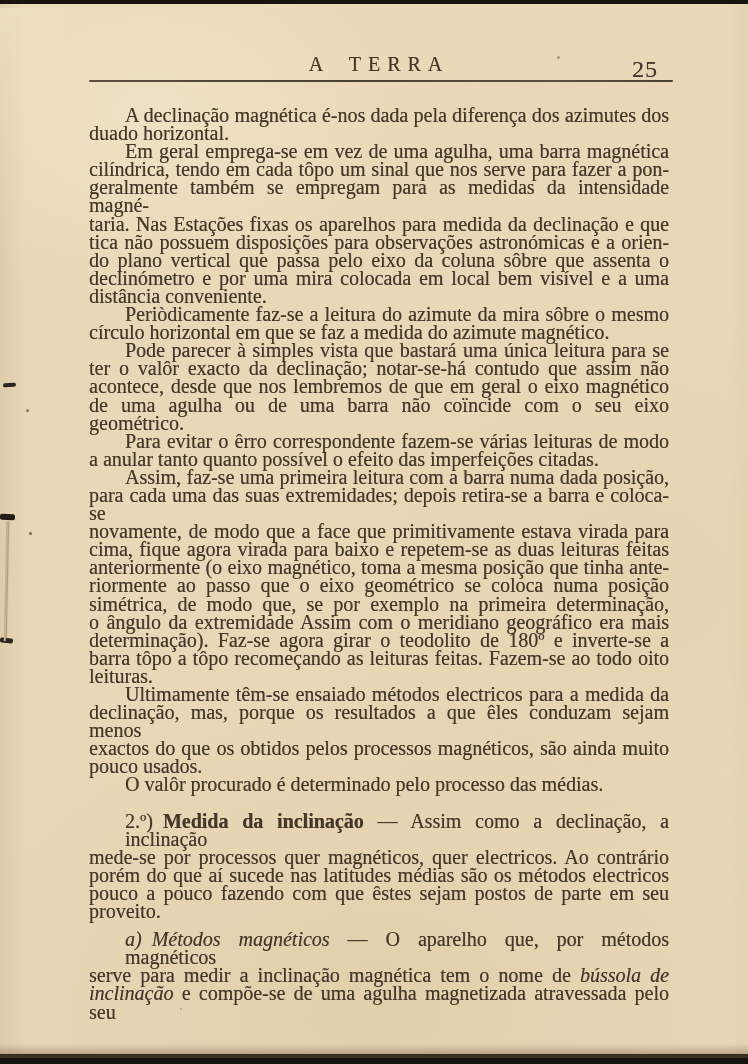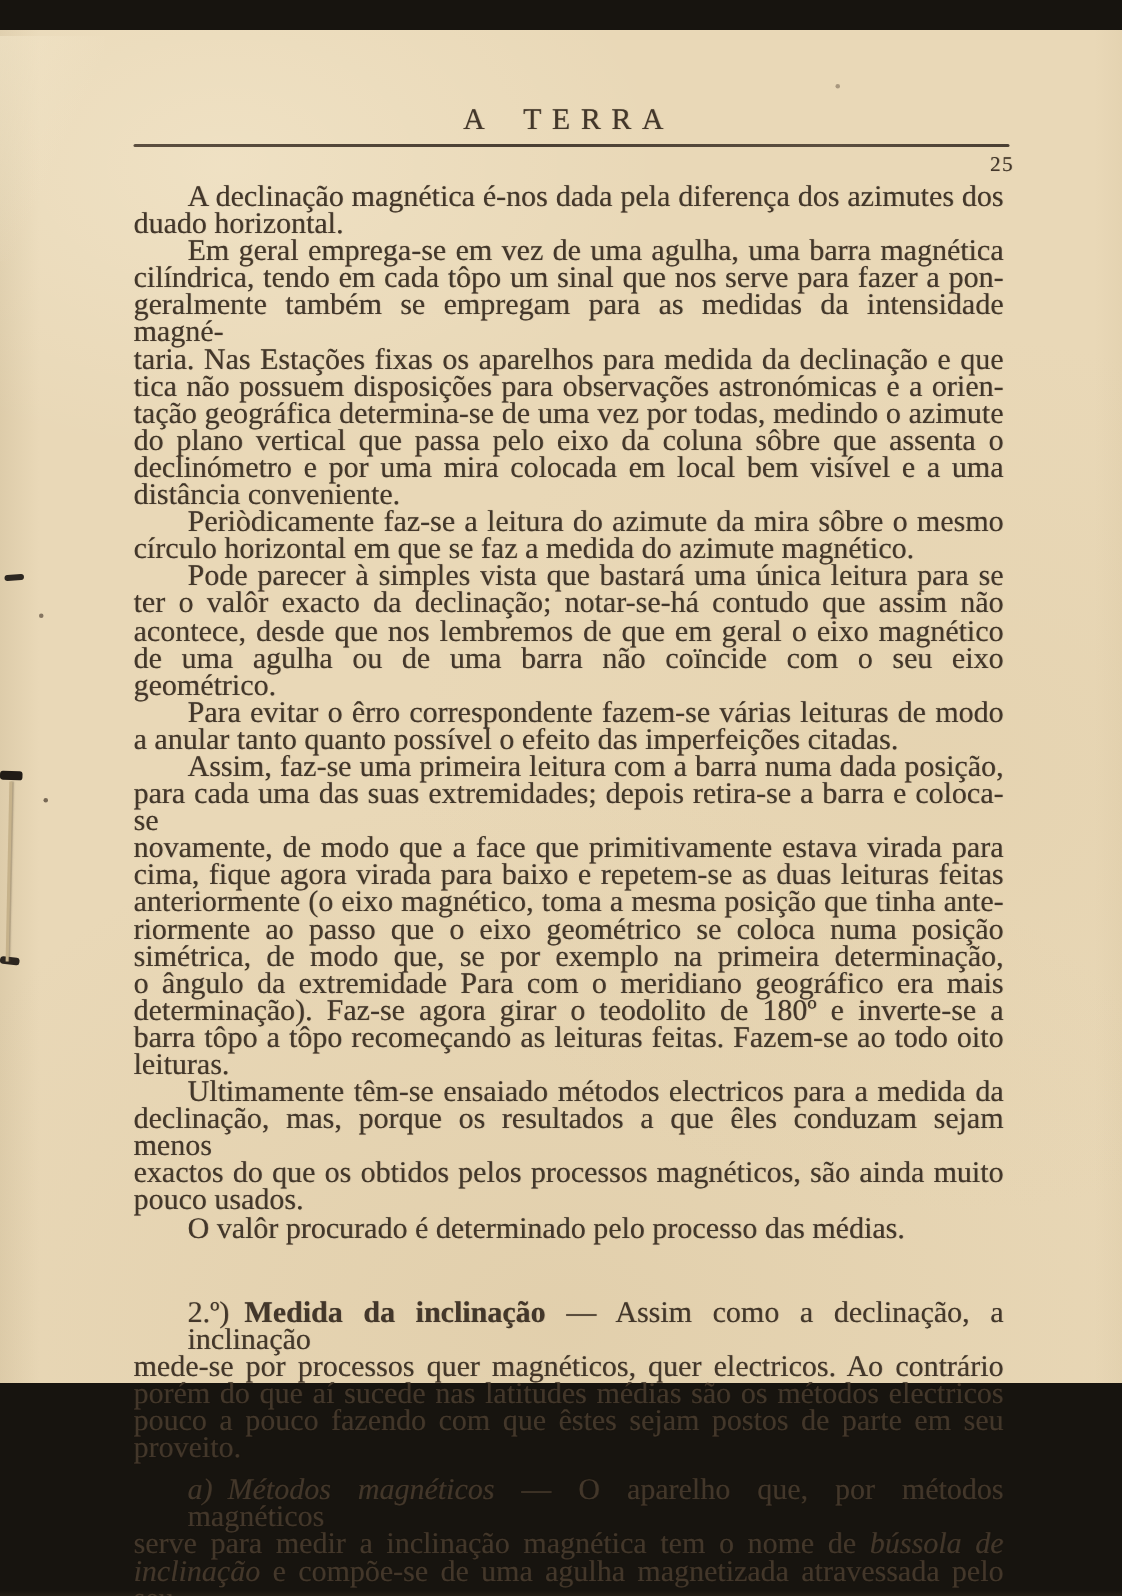--- a/index.html
+++ b/index.html
@@ -4,21 +4,21 @@
 <style>
   html, body { margin:0; padding:0; }
   body {
     width:748px; height:1064px;
     position:relative;
     background:#17140f;
     overflow:hidden;
     font-family:"Liberation Serif", serif;
   }
   .paper {
-    position:absolute; left:0; top:20px; width:748px; height:902px;
+    position:absolute; left:0; top:4px; width:748px; height:1050px;
     background:var(--paper, #e9d8b7);
   }
   .paper-texture {
     position:absolute; left:0; top:0; right:0; bottom:0;
     background:
       radial-gradient(ellipse 420px 280px at 20% 10%, rgba(255,248,228,0.28), rgba(255,248,228,0) 70%),
       radial-gradient(ellipse 520px 420px at 85% 55%, rgba(213,191,149,0.18), rgba(213,191,149,0) 70%),
       radial-gradient(ellipse 640px 480px at 50% 96%, rgba(203,180,138,0.24), rgba(203,180,138,0) 75%),
       linear-gradient(90deg, rgba(196,178,142,0.32), rgba(196,178,142,0) 26px),
       linear-gradient(270deg, rgba(203,185,146,0.16), rgba(203,185,146,0) 18px);
@@ -37,25 +37,24 @@
 
   .page-title {
     position:absolute; left:89px; top:49px; width:580px;
     text-align:center;
     font-size:20px; letter-spacing:7px; word-spacing:8px;
     color:var(--ink, #433729);
     text-shadow:0.3px 0.3px 0.5px rgba(62,50,38,0.5);
   }
   .page-number {
     position:absolute; left:632px; top:52px; width:44px;
-    text-align:right;
-    font-size:14px; letter-spacing:1px;
+    text-align:left;
+    font-size:24px; letter-spacing:1px;
     color:var(--ink, #433729);
     text-shadow:0.3px 0.3px 0.5px rgba(62,50,38,0.5);
-    margin-top:31px;
   }
   .header-rule {
     position:absolute; left:89px; top:76px; width:584px; height:2px;
     background:linear-gradient(90deg, #5c4f40, #4a3f33 45%, #5c4f40 80%, #4a3f33);
     border-radius:1px;
   }
 
   .text-block {
     position:absolute; left:89px; top:102px; width:580px;
     font-size:20px; line-height:18.1px;
@@ -98,21 +97,20 @@
       <div class="para">
         <div class="line indent"><span class="s-n">A declinação magnética é-nos dada pela diferença dos azimutes dos</span></div>
         <div class="line flush"><span class="s-n">duado horizontal.</span></div>
       </div>
       <div class="para">
         <div class="line indent"><span class="s-n">Em geral emprega-se em vez de uma agulha, uma barra magnética</span></div>
         <div class="line"><span class="s-n">cilíndrica, tendo em cada tôpo um sinal que nos serve para fazer a pon-</span></div>
         <div class="line"><span class="s-n">geralmente também se empregam para as medidas da intensidade magné-</span></div>
         <div class="line"><span class="s-n">taria. Nas Estações fixas os aparelhos para medida da declinação e que</span></div>
         <div class="line"><span class="s-n">tica não possuem disposições para observações astronómicas e a orien-</span></div>
-        <div class="line"><span class="s-n">tação geográfica determina-se de uma vez por todas, medindo o azimute</span></div>
         <div class="line"><span class="s-n">do plano vertical que passa pelo eixo da coluna sôbre que assenta o</span></div>
         <div class="line"><span class="s-n">declinómetro e por uma mira colocada em local bem visível e a uma</span></div>
         <div class="line flush"><span class="s-n">distância conveniente.</span></div>
       </div>
       <div class="para">
         <div class="line indent"><span class="s-n">Periòdicamente faz-se a leitura do azimute da mira sôbre o mesmo</span></div>
         <div class="line flush"><span class="s-n">círculo horizontal em que se faz a medida do azimute magnético.</span></div>
       </div>
       <div class="para">
         <div class="line indent"><span class="s-n">Pode parecer à simples vista que bastará uma única leitura para se</span></div>
@@ -125,35 +123,35 @@
         <div class="line flush"><span class="s-n">a anular tanto quanto possível o efeito das imperfeições citadas.</span></div>
       </div>
       <div class="para">
         <div class="line indent"><span class="s-n">Assim, faz-se uma primeira leitura com a barra numa dada posição,</span></div>
         <div class="line"><span class="s-n">para cada uma das suas extremidades; depois retira-se a barra e coloca-se</span></div>
         <div class="line"><span class="s-n">novamente, de modo que a face que primitivamente estava virada para</span></div>
         <div class="line"><span class="s-n">cima, fique agora virada para baixo e repetem-se as duas leituras feitas</span></div>
         <div class="line"><span class="s-n">anteriormente (o eixo magnético, toma a mesma posição que tinha ante-</span></div>
         <div class="line"><span class="s-n">riormente ao passo que o eixo geométrico se coloca numa posição</span></div>
         <div class="line"><span class="s-n">simétrica, de modo que, se por exemplo na primeira determinação,</span></div>
-        <div class="line"><span class="s-n">o ângulo da extremidade Para com o meridiano geográfico era mais</span></div>
+        <div class="line"><span class="s-n">o ângulo da extremidade Assim com o meridiano geográfico era mais</span></div>
         <div class="line"><span class="s-n">determinação). Faz-se agora girar o teodolito de 180º e inverte-se a</span></div>
         <div class="line"><span class="s-n">barra tôpo a tôpo recomeçando as leituras feitas. Fazem-se ao todo oito</span></div>
         <div class="line flush"><span class="s-n">leituras.</span></div>
       </div>
       <div class="para">
         <div class="line indent"><span class="s-n">Ultimamente têm-se ensaiado métodos electricos para a medida da</span></div>
         <div class="line"><span class="s-n">declinação, mas, porque os resultados a que êles conduzam sejam menos</span></div>
         <div class="line"><span class="s-n">exactos do que os obtidos pelos processos magnéticos, são ainda muito</span></div>
         <div class="line flush"><span class="s-n">pouco usados.</span></div>
       </div>
       <div class="para">
         <div class="line flush indent"><span class="s-n">O valôr procurado é determinado pelo processo das médias.</span></div>
       </div>
-      <div class="para" style="margin-top: 38px;">
+      <div class="para" style="margin-top: 18px;">
         <div class="line indent"><span class="s-n">2.º) </span><span class="s-b">Medida da inclinação</span><span class="s-n"> — Assim como a declinação, a inclinação</span></div>
         <div class="line"><span class="s-n">mede-se por processos quer magnéticos, quer electricos. Ao contrário</span></div>
         <div class="line"><span class="s-n">porém do que aí sucede nas latitudes médias são os métodos electricos</span></div>
         <div class="line"><span class="s-n">pouco a pouco fazendo com que êstes sejam postos de parte em seu</span></div>
         <div class="line flush"><span class="s-n">proveito.</span></div>
       </div>
       <div class="para" style="margin-top: 10px;">
         <div class="line indent"><span class="s-i">a) Métodos magnéticos</span><span class="s-n"> — O aparelho que, por métodos magnéticos</span></div>
         <div class="line"><span class="s-n">serve para medir a inclinação magnética tem o nome de </span><span class="s-i">bússola de</span></div>
         <div class="line"><span class="s-i">inclinação</span><span class="s-n"> e compõe-se de uma agulha magnetizada atravessada pelo seu</span></div>

